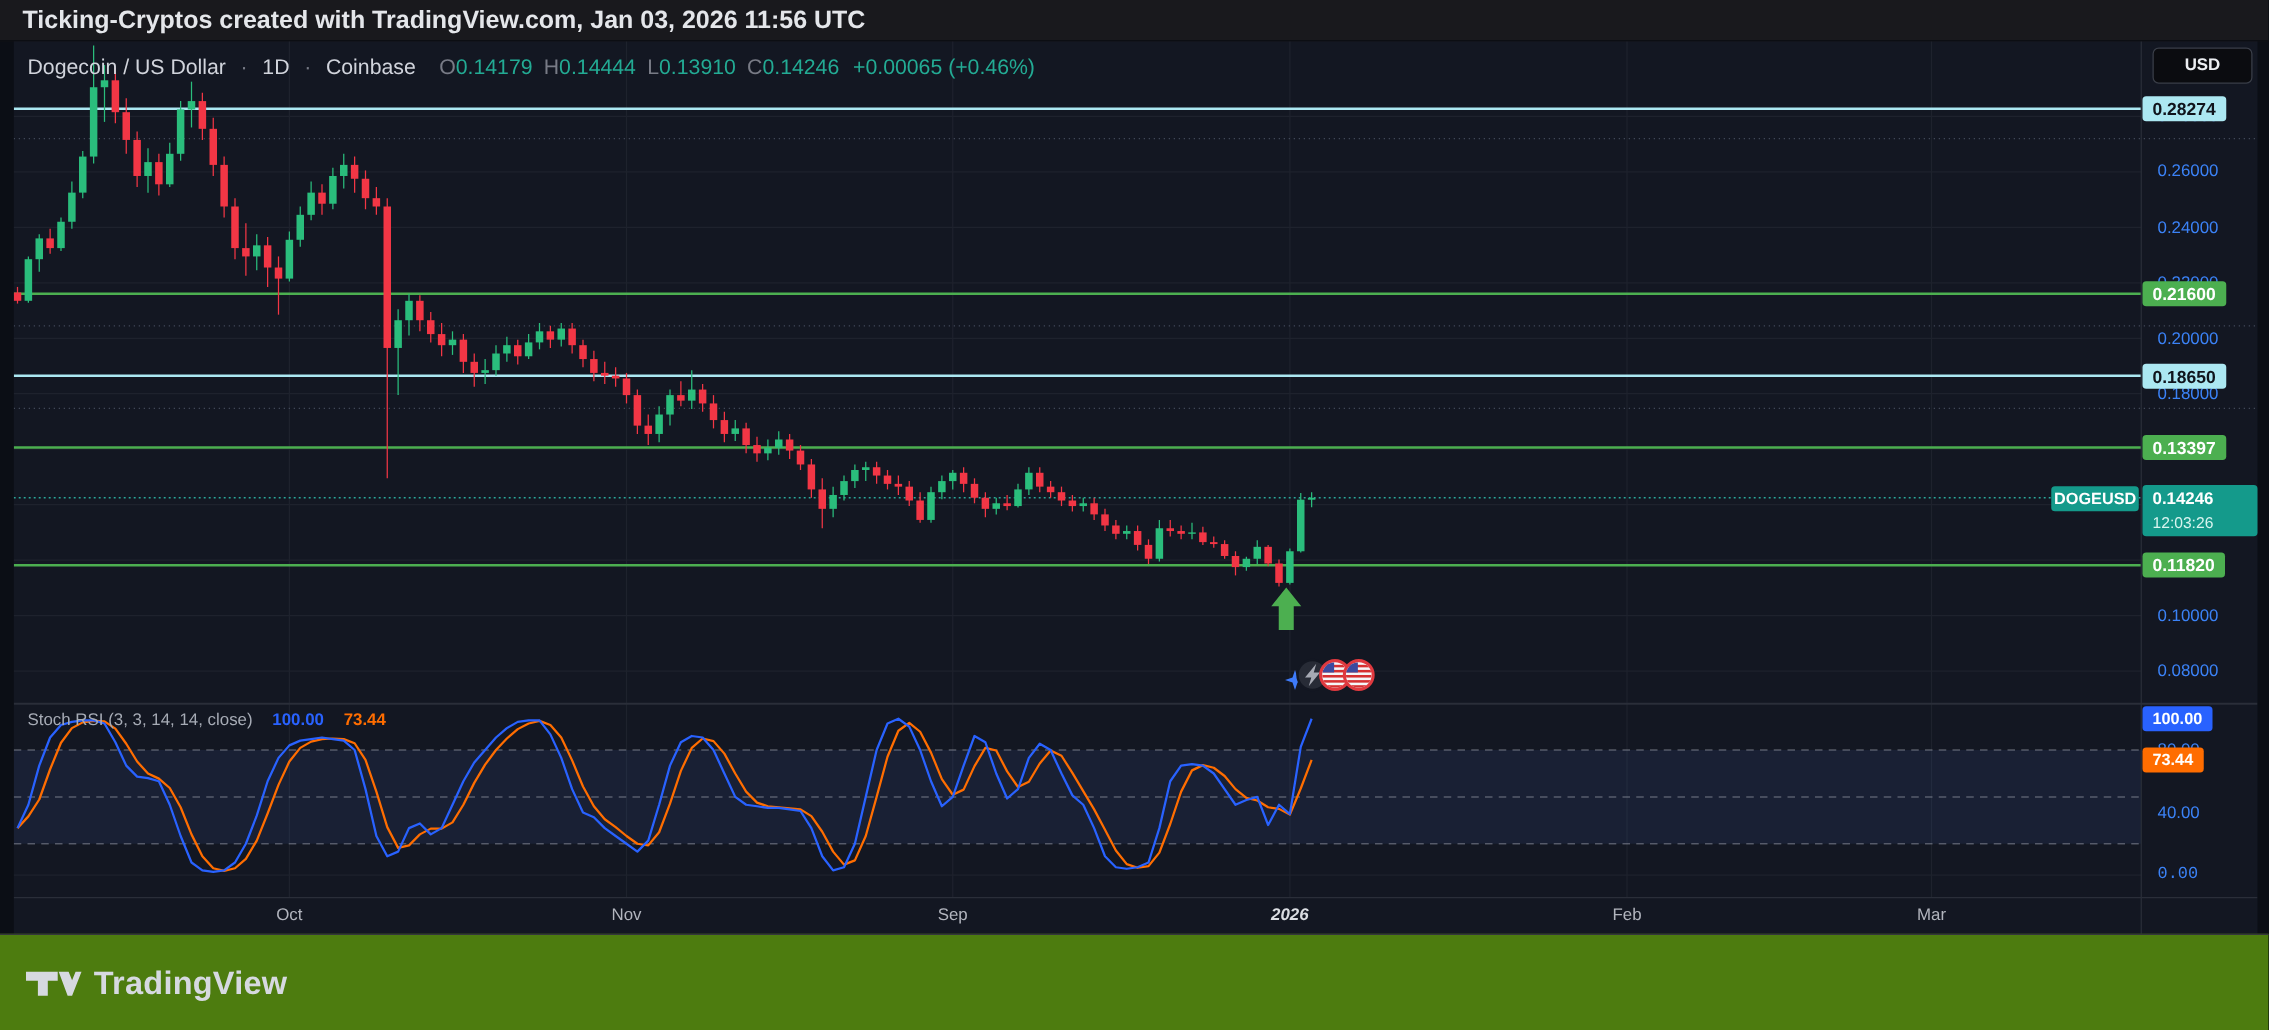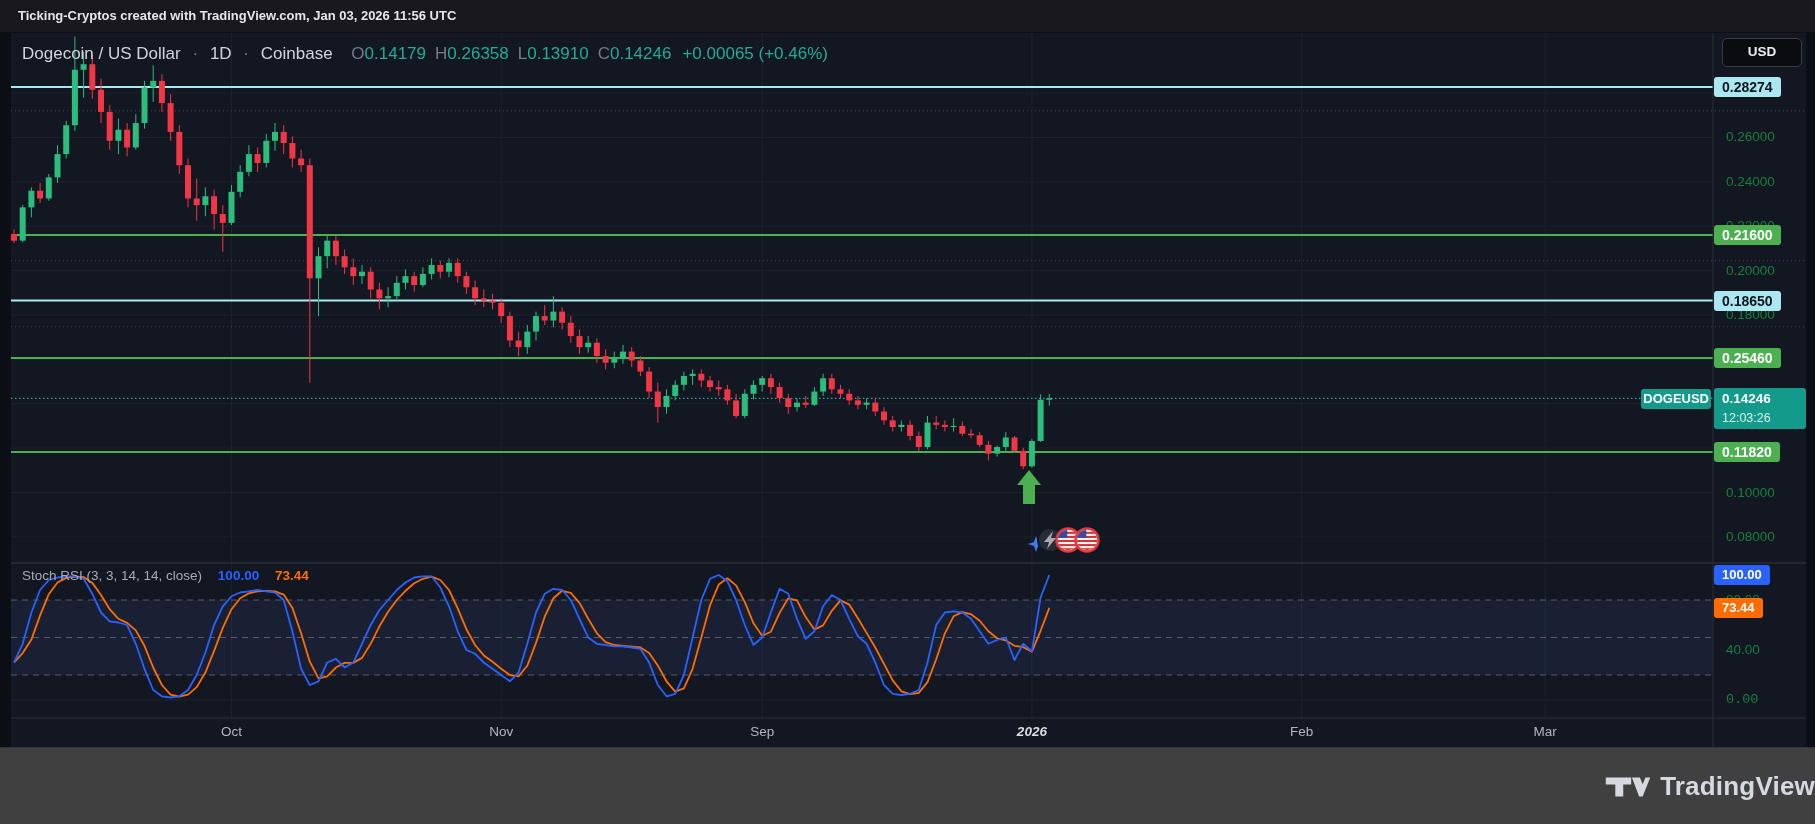--- a/index.html
+++ b/index.html
@@ -1,54 +1,54 @@
 <!DOCTYPE html>
 <html><head>
 <meta charset="utf-8">
 <style>
   html,body{margin:0;padding:0;background:#000;}
   #app{position:relative;width:1815px;height:824px;background:#131722;overflow:hidden;
        font-family:"Liberation Sans",sans-serif;-webkit-font-smoothing:antialiased;}
   #chart-svg{position:absolute;left:0;top:0;z-index:1;}
   #topbar{position:absolute;left:0;top:0;width:1815px;height:32px;background:#19191d;z-index:6;
           border-bottom:1px solid #0c0e13;}
-  #topbar span{display:inline-block;padding-left:18px;line-height:32px;font-size:13px;font-weight:600;color:#e4e6ea;}
+  #topbar span{display:inline-block;padding-left:18px;line-height:32px;font-size:20px;font-weight:600;color:#e4e6ea;}
   #overlays{position:absolute;left:0;top:0;width:1815px;height:824px;z-index:4;}
   #static-overlays{position:absolute;left:0;top:0;width:1815px;height:824px;z-index:5;pointer-events:none;}
   .legend{position:absolute;left:22px;top:44px;font-size:17px;color:#d1d4dc;white-space:nowrap;}
   .legend .sep{color:#787b86;margin:0 7px;}
   .legend .ohlc{margin-left:14px;}
   .legend .lbl{color:#787b86;}
   .legend .val{color:#23ab94;margin-right:9px;}
   .legend .chg{color:#23ab94;margin-left:2px;}
   .stoch-legend{position:absolute;left:22px;top:568px;font-size:13.5px;color:#a6abb5;white-space:nowrap;}
   .stoch-legend .kv{color:#2962ff;margin-left:12px;font-weight:600;}
   .stoch-legend .dv{color:#ff6d00;margin-left:12px;font-weight:600;}
   .usd-btn{position:absolute;left:1722px;top:38px;width:78px;height:27px;background:#0b0c10;
            border:1px solid #3a3e48;border-radius:5px;color:#eceef2;font-size:13.5px;font-weight:700;
            text-align:center;line-height:26px;pointer-events:auto;}
-  .price-tick{position:absolute;left:1726px;height:16px;line-height:16px;color:#15803d;font-size:13.5px;}
+  .price-tick{position:absolute;left:1726px;height:16px;line-height:16px;color:#3b82f6;font-size:13.5px;}
   .badge{position:absolute;left:1714px;height:20px;line-height:20px;padding:0 8px;border-radius:3px;
          font-size:14px;font-weight:700;white-space:nowrap;}
   .badge.cyan{background:#ace8f2;color:#10141c;}
   .badge.green{background:#4caf50;color:#ffffff;}
   .tag{position:absolute;right:104px;top:389px;height:20px;line-height:20px;padding:0 2px;border-radius:3px;
        background:#149a8b;color:#fff;font-size:13px;font-weight:700;}
   .sym-badge{position:absolute;left:1714px;top:388px;width:76px;padding:0 8px;height:41px;border-radius:3px;
              background:#149a8b;color:#fff;}
   .sym-badge .p{display:block;font-size:13.5px;font-weight:700;line-height:22px;}
   .sym-badge .cd{display:block;font-size:12.5px;line-height:17px;color:#d9f4ef;}
   .stoch-badge{position:absolute;left:1714px;height:20px;line-height:20px;padding:0 8px;border-radius:3px;
                color:#fff;font-size:13px;font-weight:700;}
   .stoch-badge.k{top:565px;background:#2962ff;}
   .stoch-badge.d{top:598px;background:#ff6d00;}
   .time-label{position:absolute;top:724px;transform:translateX(-50%);color:#b2b5be;font-size:13.5px;}
   .time-label.em{color:#dadde2;font-weight:700;font-style:italic;}
-  #bottombar{position:absolute;left:0;top:747px;width:1815px;height:77px;background:#404040;z-index:6;
-             border-top:1px solid #34363c;display:flex;align-items:center;justify-content:flex-end;}
+  #bottombar{position:absolute;left:0;top:747px;width:1815px;height:77px;background:#4d7c0f;z-index:6;
+             border-top:1px solid #34363c;display:flex;align-items:center;}
   .logo-row{display:flex;align-items:center;margin-left:20px;}
   .logo-row svg{display:block;}
   .logo-text{margin-left:9px;font-size:26px;font-weight:700;color:#d6d9e0;letter-spacing:.2px;}
 </style>
 </head>
 <body>
 
 <div id="app">
   <svg id="chart-svg" width="1815" height="824">
       <rect x="0" y="32" width="1815" height="715" fill="#131722"></rect>
@@ -624,39 +624,39 @@
       <div class="price-tick" style="top: 395.74px;">0.14000</div>
       <div class="price-tick" style="top: 440.12px;">0.12000</div>
       <div class="price-tick" style="top: 484.5px;">0.10000</div>
       <div class="price-tick" style="top: 528.88px;">0.08000</div>
       <div class="price-tick" style="top: 592px;">80.00</div>
       <div class="price-tick" style="top: 642px;">40.00</div>
       <div class="price-tick" style="top: 692px; font-family: Liberation Mono, monospace;">0.00</div>
       <div class="badge cyan" style="top: 77px;">0.28274</div>
       <div class="badge green" style="top: 225.096px;">0.21600</div>
       <div class="badge cyan" style="top: 290.557px;">0.18650</div>
-      <div class="badge green" style="top: 347.962px;">0.25460</div>
+      <div class="badge green" style="top: 347.962px;">0.13397</div>
       <div class="badge green" style="top: 442.114px;">0.11820</div>
       <div class="time-label" style="left: 231.5px;">Oct</div>
       <div class="time-label" style="left: 501.2px;">Nov</div>
       <div class="time-label" style="left: 762.2px;">Sep</div>
       <div class="time-label em" style="left: 1031.9px;">2026</div>
       <div class="time-label" style="left: 1301.6px;">Feb</div>
       <div class="time-label" style="left: 1545.2px;">Mar</div>
     </div>
 
   <div id="static-overlays">
     <div class="legend" style="pointer-events:auto;">
       <span>Dogecoin / US Dollar</span>
       <span class="sep">·</span>
       <span>1D</span>
       <span class="sep">·</span>
       <span>Coinbase</span>
       <span class="ohlc">
-        <span class="lbl">O</span><span class="val">0.14179</span><span class="lbl">H</span><span class="val">0.26358</span><span class="lbl">L</span><span class="val">0.13910</span><span class="lbl">C</span><span class="val">0.14246</span><span class="chg">+0.00065 (+0.46%)</span>
+        <span class="lbl">O</span><span class="val">0.14179</span><span class="lbl">H</span><span class="val">0.14444</span><span class="lbl">L</span><span class="val">0.13910</span><span class="lbl">C</span><span class="val">0.14246</span><span class="chg">+0.00065 (+0.46%)</span>
       </span>
     </div>
 
     <div class="stoch-legend" style="pointer-events:auto;">
       <span>Stoch RSI (3, 3, 14, 14, close)</span>
       <span class="kv">100.00</span>
       <span class="dv">73.44</span>
     </div>
 
     <div class="usd-btn">USD</div>

